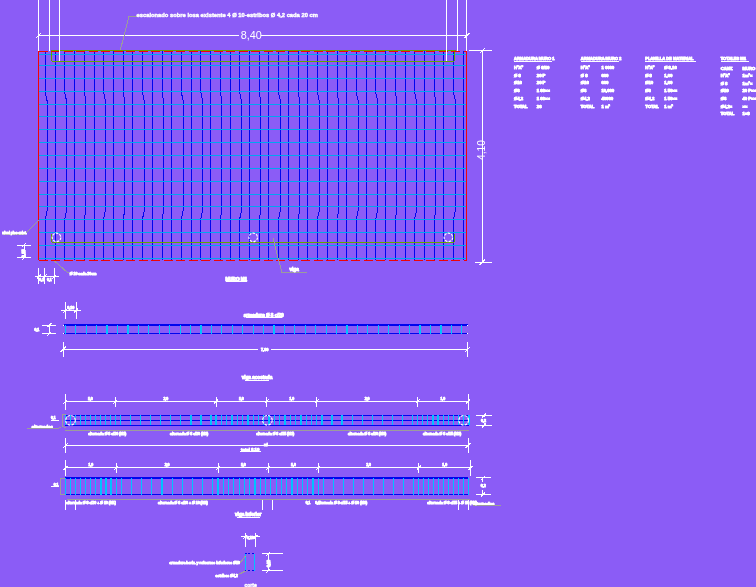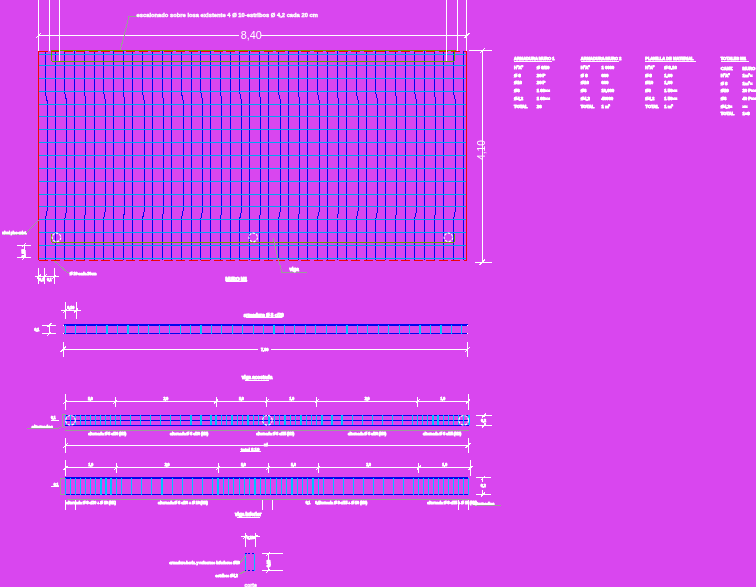--- a/index.html
+++ b/index.html
@@ -1,15 +1,15 @@
 <!DOCTYPE html>
 <html><head><meta charset="utf-8"><style>
 html,body{margin:0;padding:0;background:#000;}
 *{font-family:"Liberation Sans",sans-serif;}
-#c{position:relative;width:756px;height:587px;background:#d946ef;overflow:hidden;}
+#c{position:relative;width:756px;height:587px;background:#8b5cf6;overflow:hidden;}
 </style></head>
 <body>
 <div id="c">
 <svg width="756" height="587" viewBox="0 0 756 587" shape-rendering="crispEdges">
 <polyline points="45.4,51.4 45.4,93.0 47.0,100.5 47.0,211.0 45.4,218.5 45.4,260.4" fill="none" stroke="#0005ee" stroke-width="1"></polyline>
 <line x1="55.12" y1="51.4" x2="55.12" y2="260.4" stroke="#0005ee" stroke-width="1" stroke-linecap="butt"></line>
 <polyline points="64.84,51.4 64.84,93.0 66.44,100.5 66.44,211.0 64.84,218.5 64.84,260.4" fill="none" stroke="#0005ee" stroke-width="1"></polyline>
 <line x1="74.56" y1="51.4" x2="74.56" y2="260.4" stroke="#0005ee" stroke-width="1" stroke-linecap="butt"></line>
 <polyline points="84.28,51.4 84.28,93.0 85.88,100.5 85.88,211.0 84.28,218.5 84.28,260.4" fill="none" stroke="#0005ee" stroke-width="1"></polyline>
 <line x1="94.0" y1="51.4" x2="94.0" y2="260.4" stroke="#0005ee" stroke-width="1" stroke-linecap="butt"></line>

